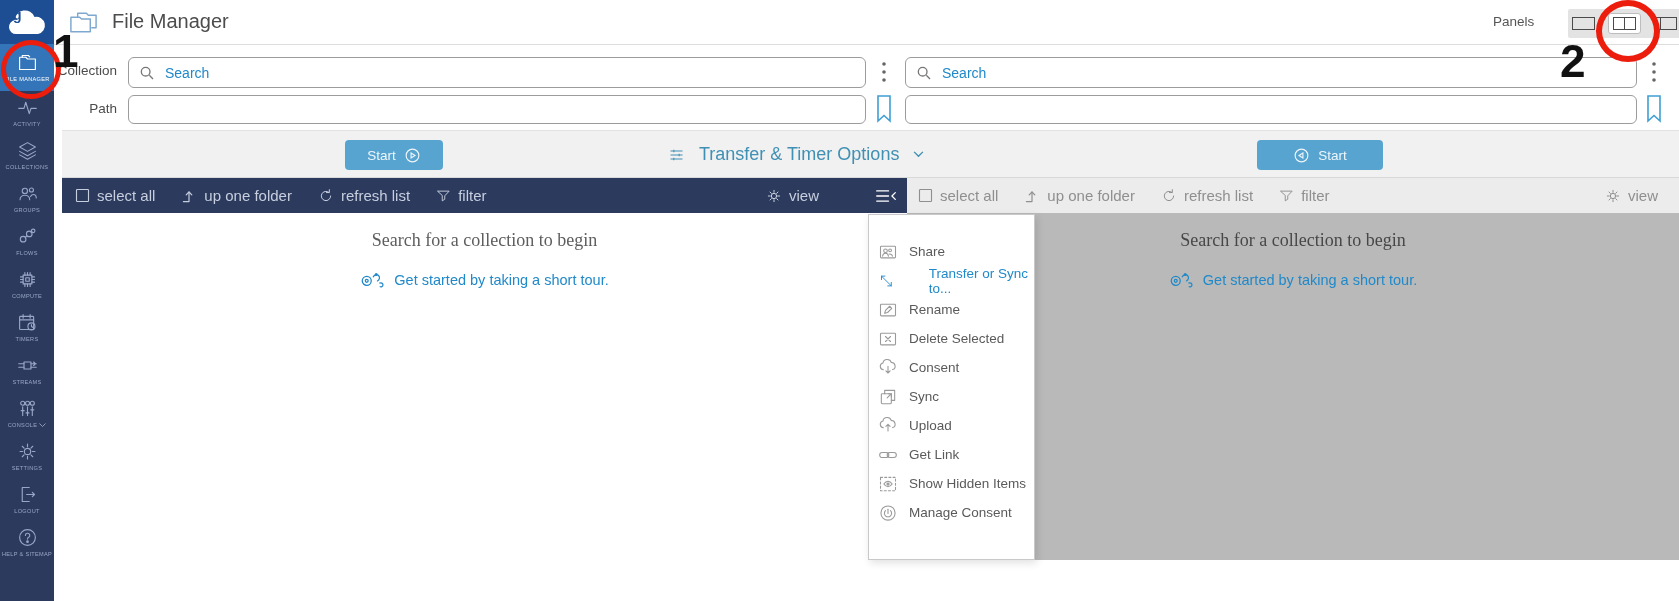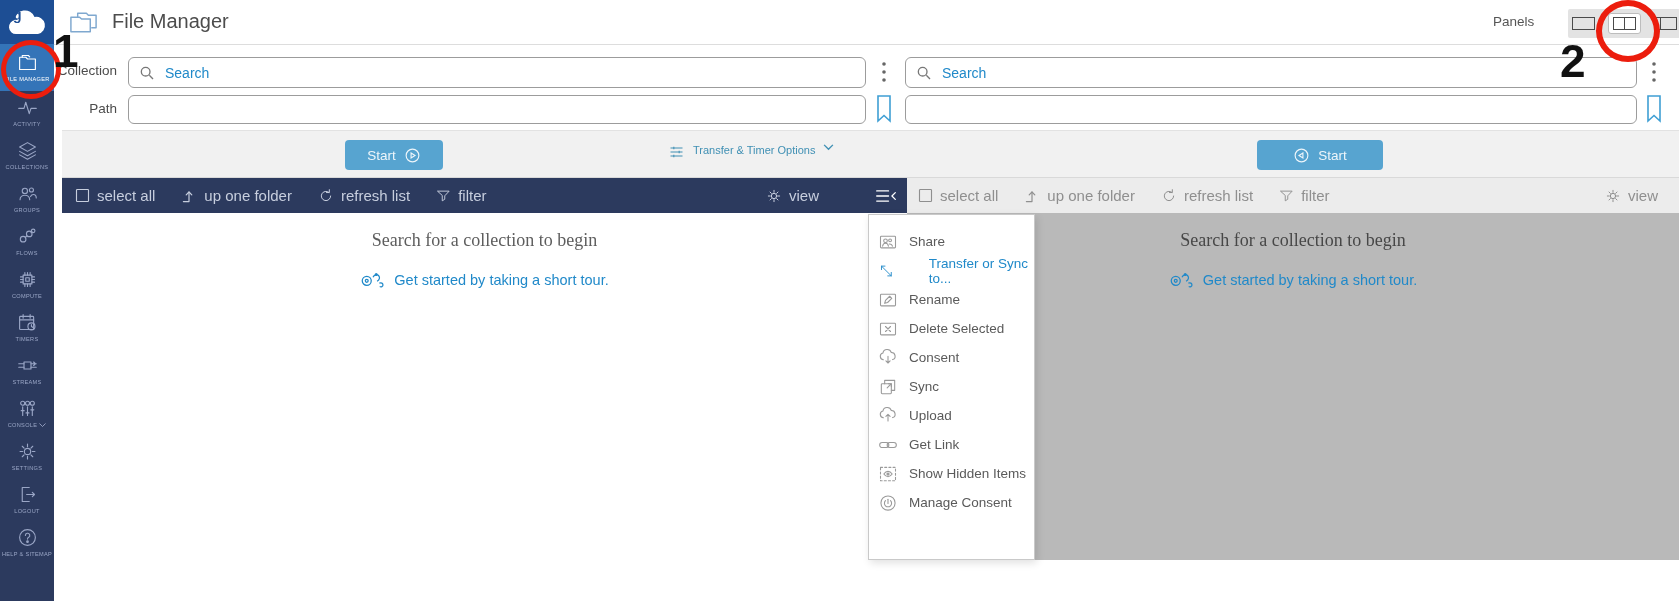--- a/index.html
+++ b/index.html
@@ -37,39 +37,39 @@
   .sbox input{border:none;outline:none;flex:1;font-size:14px;font-family:"Liberation Sans",sans-serif;color:#333;background:transparent;}
   .sbox input::placeholder{color:#2089c9;opacity:1;}
   .pinput{border:1px solid #9c9c9c;border-radius:6px;background:#fff;box-sizing:border-box;
           font-size:13.5px;padding:0 10px;font-family:"Liberation Sans",sans-serif;color:#333;outline:none;}
 
   
   .action-row{left:62px;top:130px;width:1617px;height:48px;background:#f1f1f1;
               border-top:1px solid #e2e2e2;border-bottom:1px solid #d9d9d9;box-sizing:border-box;}
   .start-btn{background:#57a4d0;border-radius:4px;color:rgba(255,255,255,.9);font-size:13.5px;
              display:flex;align-items:center;justify-content:center;gap:8px;cursor:pointer;}
-  .opts{display:flex;gap:8px;color:#4090b4;font-size:11px;cursor:pointer;}
+  .opts{display:flex;align-items:center;gap:14px;color:#4090b4;font-size:18px;cursor:pointer;}
 
   
   .tb{top:178px;height:35px;display:flex;align-items:center;box-sizing:border-box;}
   .tb-left{left:62px;width:845px;background:#2c3a5e;color:#c7cede;padding-left:13px;gap:26px;}
   .tb-right{left:907px;width:772px;background:#ececec;color:#8f8f8f;padding-left:11px;gap:26px;}
   .tb-item{display:flex;align-items:center;gap:7px;font-size:15px;cursor:pointer;white-space:nowrap;}
   .tb-ico{stroke:currentColor;fill:none;stroke-width:1.5;stroke-linecap:round;stroke-linejoin:round;}
 
   
   .content-left{left:62px;top:213px;width:845px;height:347px;background:#fff;text-align:center;}
   .content-right{left:907px;top:213px;width:772px;height:347px;background:#b9b9b9;text-align:center;}
   .hint{margin-top:17px;font-size:18px;color:#5d5d5d;font-family:Liberation Serif, serif;}
   .content-right .hint{color:#474747;}
   .tour{margin-top:19px;display:inline-flex;align-items:center;gap:7px;color:#2089c9;font-size:14.5px;cursor:pointer;}
 
   
   .menu{left:868px;top:214px;width:167px;height:346px;background:#fff;border:1px solid #c9c9c9;
-        box-shadow:2px 3px 8px rgba(0,0,0,.12);box-sizing:border-box;padding-top:12px;z-index:5;}
+        box-shadow:2px 3px 8px rgba(0,0,0,.12);box-sizing:border-box;padding-top:22px;z-index:5;}
   .m-item{height:29px;display:flex;align-items:center;gap:11px;padding-left:9px;font-size:13.5px;color:#5a5a5a;cursor:pointer;}
   .m-item.hl{color:#2089c9;gap:34px;}
   .m-ico{stroke:#9a9a9a;fill:none;stroke-width:1.3;stroke-linecap:round;stroke-linejoin:round;}
   .m-ico.blue{stroke:#2089c9;}
 
   
   .ring{border-radius:50%;border:5px solid #ec1d0d;z-index:10;pointer-events:none;}
   .annum{z-index:10;color:#111;font-weight:bold;font-size:46px;pointer-events:none;font-family:"Liberation Sans",sans-serif;}
 </style>
 </head>

